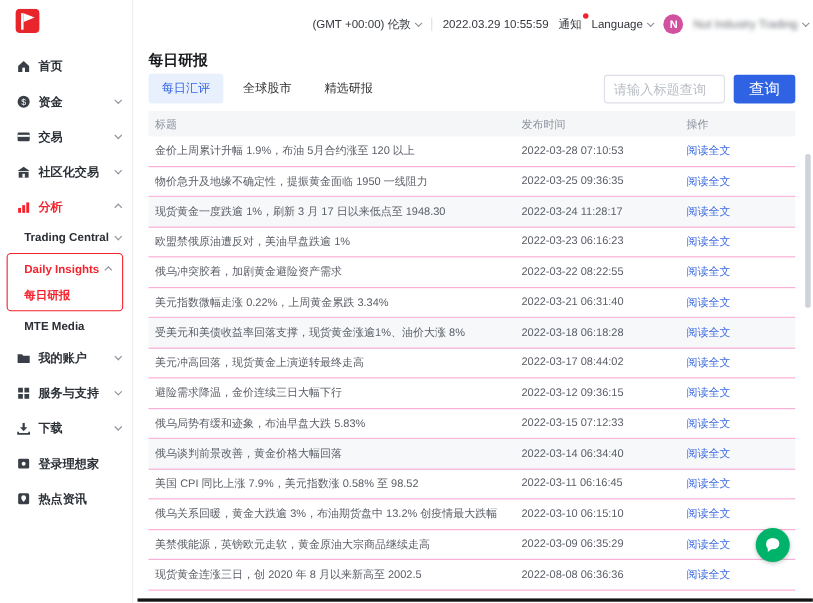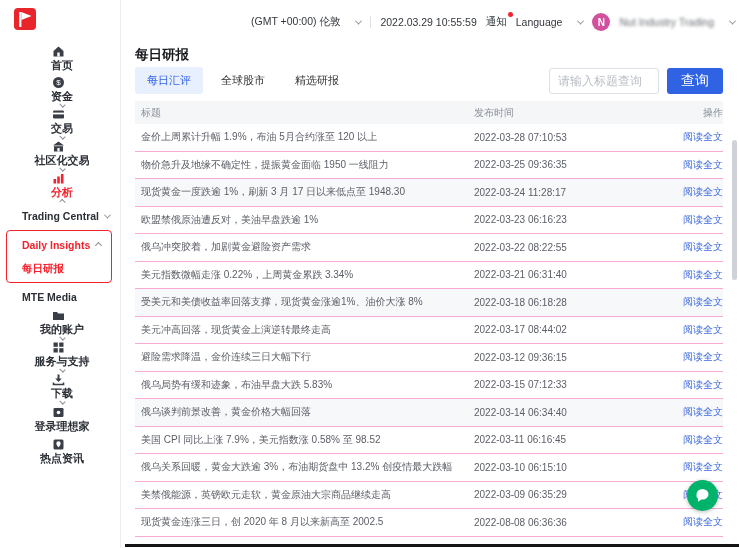--- a/index.html
+++ b/index.html
@@ -4,40 +4,40 @@
 <style>
   * { margin:0; padding:0; box-sizing:border-box; }
   html,body { width:739px; height:548px; overflow:hidden; background:#fff;
     font-family:"Liberation Sans","DejaVu Sans",sans-serif; }
   .app { position:relative; width:739px; height:548px; display:flex; background:#fff; }
 
   
   .sidebar { width:121px; min-width:121px; height:100%; border-right:1px solid #ededf0; background:#fff; }
   .logo { padding:8px 0 0 14px; height:40px; cursor:pointer; }
   .nav { margin-top:4px; }
-  .nav-item { height:32px; display:flex; align-items:center; padding:0 10px 0 14px; cursor:pointer;flex-direction:column; }
+  .nav-item { height:32px; display:flex; align-items:center; padding:0 10px 0 14px; cursor:pointer; }
   .nicon { width:14px; height:14px; display:inline-flex; align-items:center; justify-content:center; margin-right:7px; }
   .nlabel { font-size:11px; font-weight:bold; color:#2b2f36; white-space:nowrap; }
   .nav-item.red .nlabel { color:#f5222d; }
   .sub-item { height:24px; display:flex; align-items:center; padding:0 10px 0 22px; cursor:pointer; }
   .sub-item .nlabel { font-size:10.5px; }
   .sub-item.red .nlabel { color:#f5222d; }
   .spacer { flex:1; }
   .chev { width:5px; height:5px; border-right:1.3px solid #8a8f99; border-bottom:1.3px solid #8a8f99; display:inline-block; }
   .chev.down { transform:rotate(45deg) translate(-1px,-1px); }
   .chev.up { transform:rotate(-135deg); }
   .redbox { border:1.5px solid #f5222d; border-radius:4px; margin:2px 8px 2px 6px; padding:2px 0; }
   .redbox .sub-item { padding-left:15px; }
   .sub-sub { height:23px; display:flex; align-items:center; padding-left:15px; cursor:pointer; }
   .sub-sub .nlabel { font-size:10.5px; color:#f5222d; font-weight:bold; }
 
   
   .main { flex:1; position:relative; display:flex; flex-direction:column; }
   .topbar { height:44px; display:flex; align-items:center; justify-content:flex-end; padding-right:4px; gap:9px; font-size:10.5px; color:#33373d; }
-  .tb-item { display:flex; align-items:center; gap:16px; cursor:pointer; white-space:nowrap; }
+  .tb-item { display:flex; align-items:center; gap:5px; cursor:pointer; white-space:nowrap; }
   .vdiv { width:1px; height:12px; background:#dcdfe3; }
   .notif { position:relative; cursor:pointer; }
   .ndot { position:absolute; top:-3px; right:-6px; width:5px; height:5px; border-radius:50%; background:#f5222d; }
   .avatar { width:18px; height:18px; border-radius:50%; background:#d1519f; color:#fff; font-size:10px; font-weight:bold; display:flex; align-items:center; justify-content:center; cursor:pointer; }
   .uname { filter:blur(1.8px); color:#6b6f76; max-width:95px; overflow:hidden; white-space:nowrap; }
 
   .content { padding:2px 16px 0 14px; }
   .page-title { font-size:13.5px; font-weight:bold; color:#17191c; }
   .toolbar { margin-top:3px; display:flex; align-items:center; }
   .tabs { display:flex; align-items:center; gap:6px; }
@@ -46,21 +46,21 @@
   .searchbox { margin-left:auto; display:flex; align-items:center; }
   .search-input { width:110px; height:26px; border:1px solid #dcdfe6; border-radius:3px; padding:0 8px; font-size:12px; color:#333; outline:none; }
   .search-input::placeholder { color:#b9bdc5; }
   .query-btn { margin-left:8px; width:56px; height:26px; background:#2f63e4; color:#fff; border:none; border-radius:3px; font-size:14px; cursor:pointer; }
 
   .table { margin-top:7px; }
   .thead { display:flex; height:23px; align-items:center; background:#f5f6f8; font-size:10px; color:#8a909c; }
   .cell { padding:0 0 0 6px; }
   .cell.title { flex:1; }
   .cell.time { width:150px; }
-  .cell.action { width:105px;text-align:right; }
+  .cell.action { width:105px; }
   .trow { display:flex; height:27.5px; align-items:center; border-bottom:1px solid #f9a8d4; font-size:10px; color:#5a5e66; }
   .trow.shaded { background:#f7f8fa; }
   .trow .cell.title { white-space:nowrap; overflow:hidden; }
   .read-link { color:#3d6ae0; cursor:pointer; text-decoration:none; }
 
   .bottom-line { position:absolute; left:4px; right:0; top:544px; height:2.5px; background:#141414; }
   .scroll-thumb { position:absolute; right:2px; top:140px; width:5px; height:140px; border-radius:3px; background:#cfd2d8; cursor:pointer; }
   .chat-fab { position:absolute; left:687px; top:480px; width:31px; height:31px; border-radius:50%; background:#00b36b; border:none; display:flex; align-items:center; justify-content:center; cursor:pointer; box-shadow:0 1px 4px rgba(0,0,0,.25); }
 </style>
 </head>

